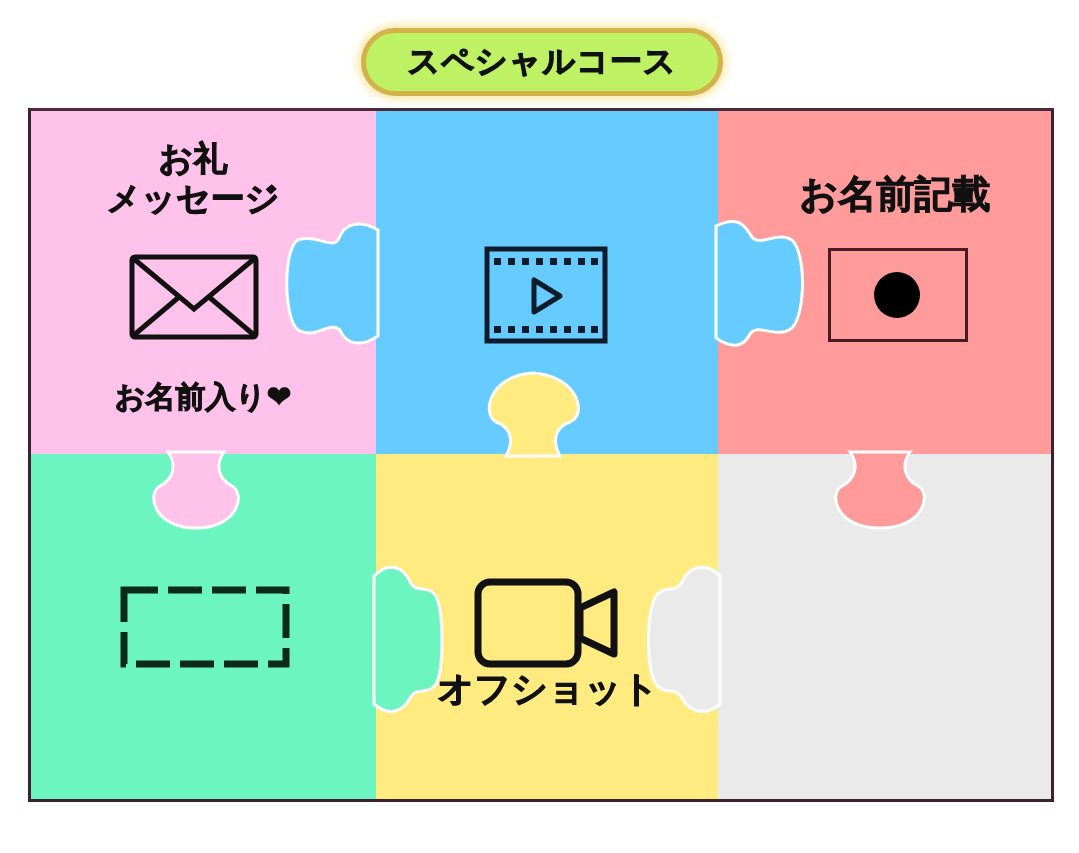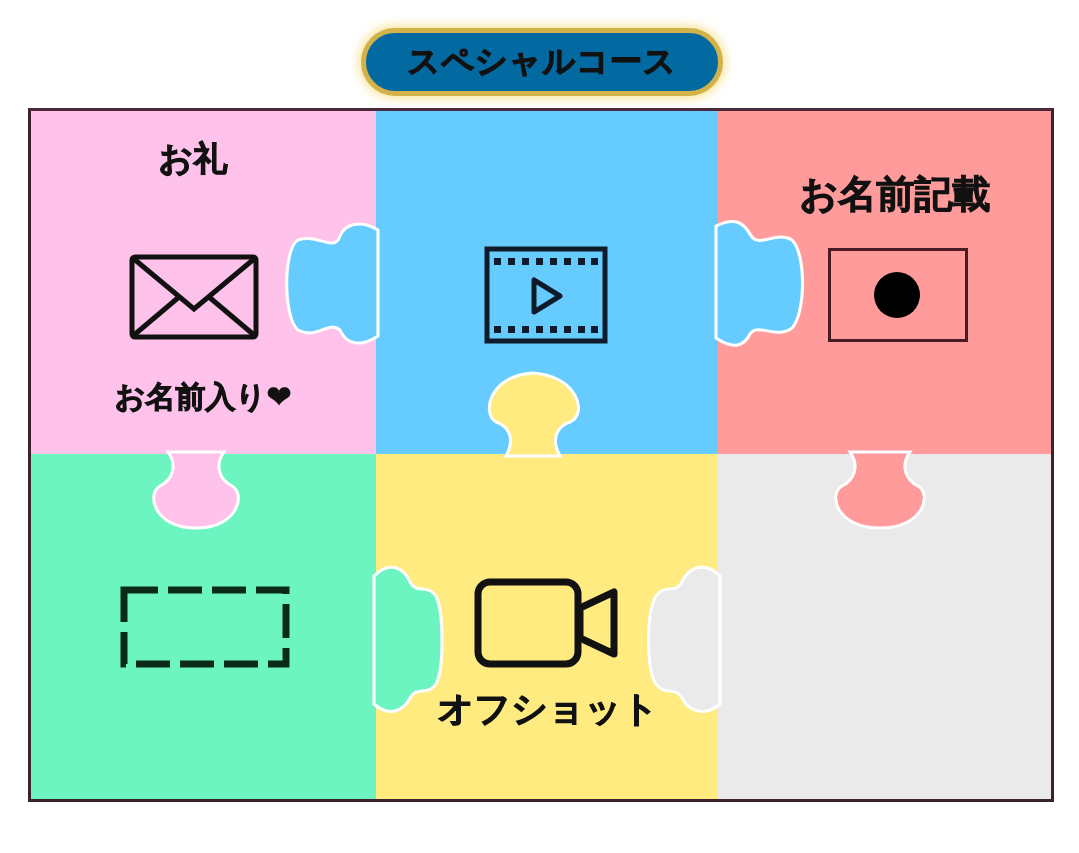--- a/index.html
+++ b/index.html
@@ -2,21 +2,21 @@
 <html><head>
   <meta charset="utf-8">
   <style>
     html, body { margin: 0; padding: 0; }
     body {
       width: 1079px; height: 853px; background: #ffffff; position: relative; overflow: hidden;
       font-family: "DejaVu Sans", sans-serif;
     }
     .title-pill {
       position: absolute; left: 361px; top: 28px; width: 362px; height: 68px;
-      box-sizing: border-box; border: 5px solid #d4b24a; border-radius: 36px; background: #0369a1;
+      box-sizing: border-box; border: 5px solid #d4b24a; border-radius: 36px; background: #bef264;
       box-shadow: 0 0 10px 3px rgba(245, 220, 120, 0.7);
       display: flex; align-items: center; justify-content: center;
     }
     .title-pill span {
       font-family: "DejaVu Sans", sans-serif; font-weight: bold; font-size: 32px; color: #111; letter-spacing: 1px;
       -webkit-text-stroke: 1.2px #111;
     }
     .board {
       position: absolute; left: 28px; top: 108px; width: 1026px; height: 694px; text-decoration: underline;
     }
@@ -59,20 +59,21 @@
     <path d="M346,468 C362,452 376,460 382,474 C388,486 400,476 408,488 C416,505 416,560 408,576 C400,588 388,578 382,590 C376,602 362,610 346,596 Z" fill="#6df5c1" stroke="#ffffff" stroke-width="3"></path>
 
     <path d="M692,468 C676,452 660,460 654,474 C648,486 636,476 628,488 C618,505 618,560 628,576 C636,588 648,578 654,590 C660,602 676,610 692,596 Z" fill="#eaeaea" stroke="#ffffff" stroke-width="3"></path>
 
     <path d="M822,344 C832,358 826,372 814,378 C800,386 808,420 852,420 C896,420 904,386 890,378 C878,372 872,358 882,344 Z" fill="#ff9b9b" stroke="#ffffff" stroke-width="3"></path>
   </svg>
   <div class="frame"></div>
 
   <div class="label" style="left:50px; top:30px; width:230px; font-size:34px;">
     <div>お礼</div>
+    <div>メッセージ</div>
   </div>
   <svg class="icon" style="left:101px; top:146px;" width="130" height="86" viewBox="0 0 130 86">
     <rect x="3" y="3" width="124" height="80" rx="3" fill="none" stroke="#111" stroke-width="5"></rect>
     <polyline points="5,5 65,55 125,5" fill="none" stroke="#111" stroke-width="5"></polyline>
     <line x1="5" y1="81" x2="50" y2="43" stroke="#111" stroke-width="5"></line>
     <line x1="125" y1="81" x2="80" y2="43" stroke="#111" stroke-width="5"></line>
   </svg>
   <div class="label" style="left:60px; top:271px; width:230px; font-size:30px;">お名前入り❤</div>
 
   <svg class="icon" style="left:456px; top:138px;" width="124" height="98" viewBox="0 0 124 98">
@@ -105,16 +106,16 @@
   </svg>
 
   <svg class="icon" style="left:92px; top:478px;" width="170" height="82" viewBox="0 0 170 82">
     <rect x="4" y="4" width="162" height="74" fill="none" stroke="#0a2a1a" stroke-width="7" stroke-dasharray="34 10"></rect>
   </svg>
 
   <svg class="icon" style="left:446px; top:470px;" width="146" height="90" viewBox="0 0 146 90">
     <rect x="4" y="4" width="100" height="82" rx="12" fill="none" stroke="#111" stroke-width="7"></rect>
     <polygon points="106,30 140,14 140,76 106,60" fill="none" stroke="#111" stroke-width="7" stroke-linejoin="round"></polygon>
   </svg>
-  <div class="label" style="left:390px; top:580px; width:260px; font-size:36px;">
+  <div class="label" style="left:390px; top:560px; width:260px; font-size:36px;">
     <div>オフショット</div>
   </div>
 </div>
 
 </body></html>

